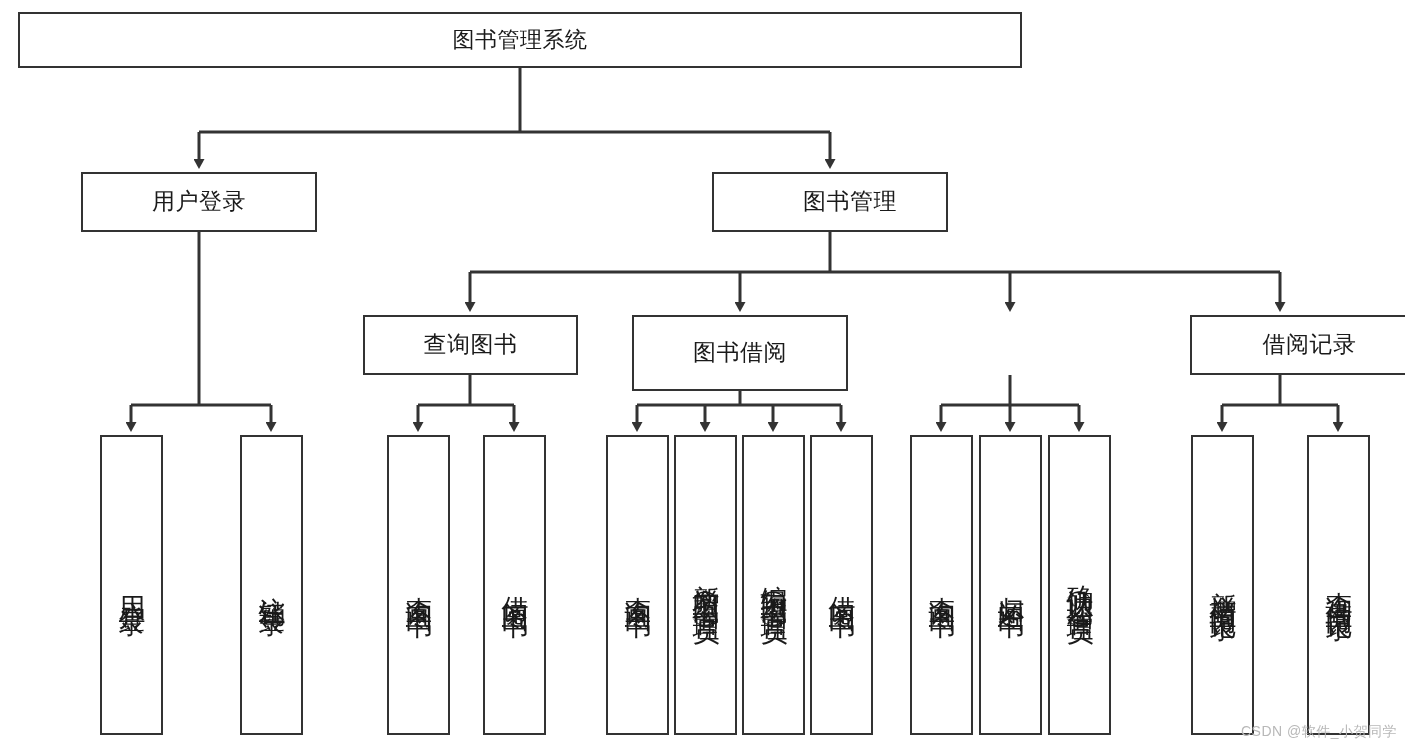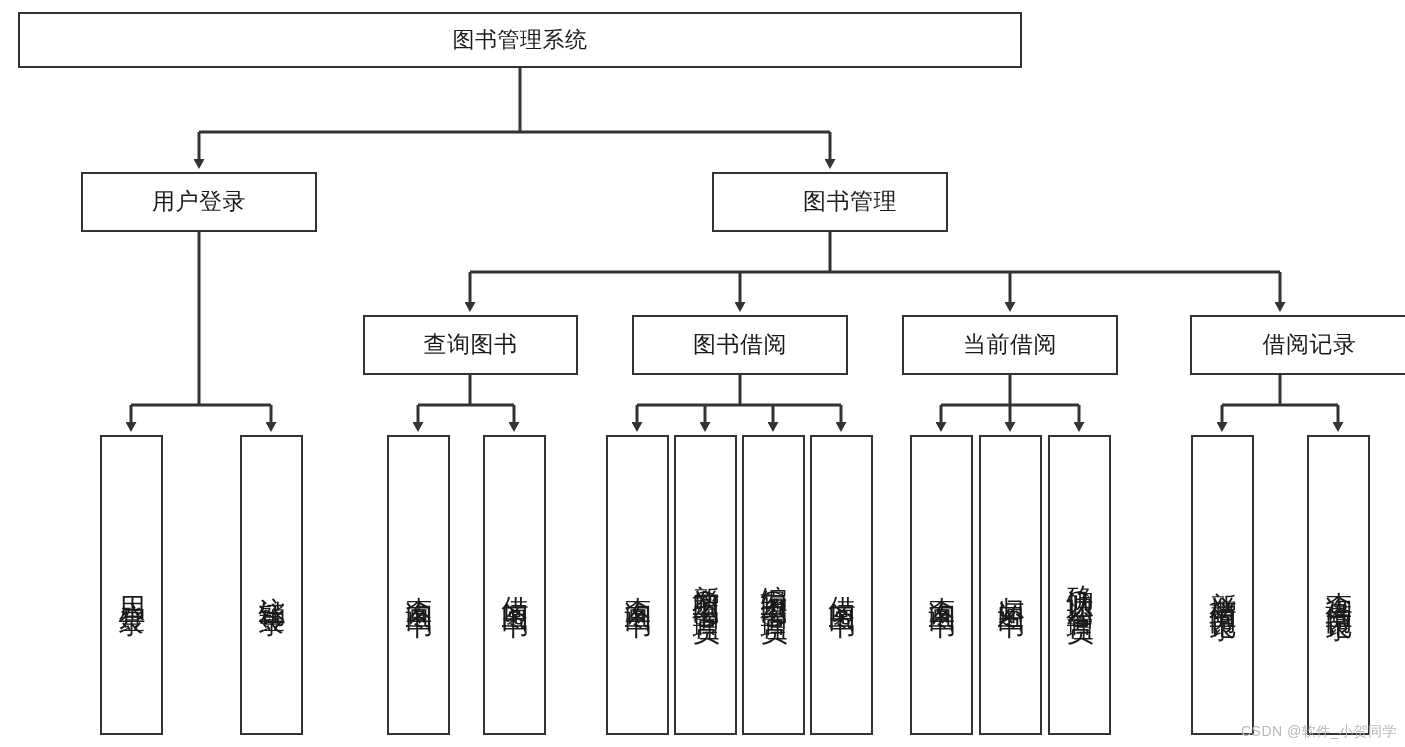--- a/index.html
+++ b/index.html
@@ -136,25 +136,22 @@
   <div class="node horiz" style="left:81px; top:172px; width:236px; height:60px;">
     <span class="label">用户登录</span>
   </div>
   <div class="node horiz" style="left:712px; top:172px; width:236px; height:60px;padding-left:40px;">
     <span class="label">图书管理</span>
   </div>
 
   <div class="node horiz" style="left:363px; top:315px; width:215px; height:60px;">
     <span class="label">查询图书</span>
   </div>
-  <div class="node horiz" style="left:632px; top:315px; width:216px; height:60px;">
+  <div class="node horiz" style="left:632px; top:315px; width:216px; height:76px;">
     <span class="label">图书借阅</span>
-  </div>
-  <div class="node horiz" style="left:902px; top:315px; width:216px; height:60px;">
-    <span class="label">当前借阅</span>
   </div>
   <div class="node horiz" style="left:1171px; top:315px; width:239px; height:60px;margin-left:19px;">
     <span class="label">借阅记录</span>
   </div>
 
   <div class="node vert" style="left:100px; top:435px; width:63px; height:300px;">
     <span class="label">用户登录</span>
   </div>
   <div class="node vert" style="left:240px; top:435px; width:63px; height:300px;">
     <span class="label">注销登录</span>

